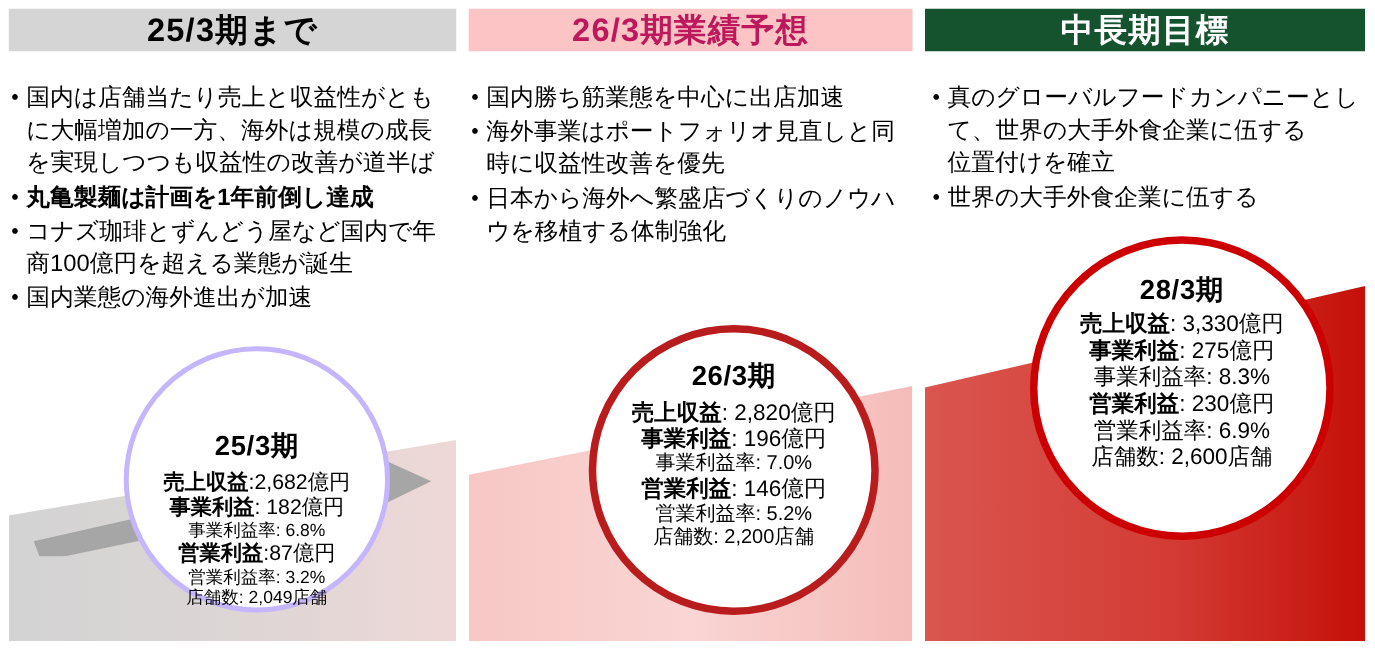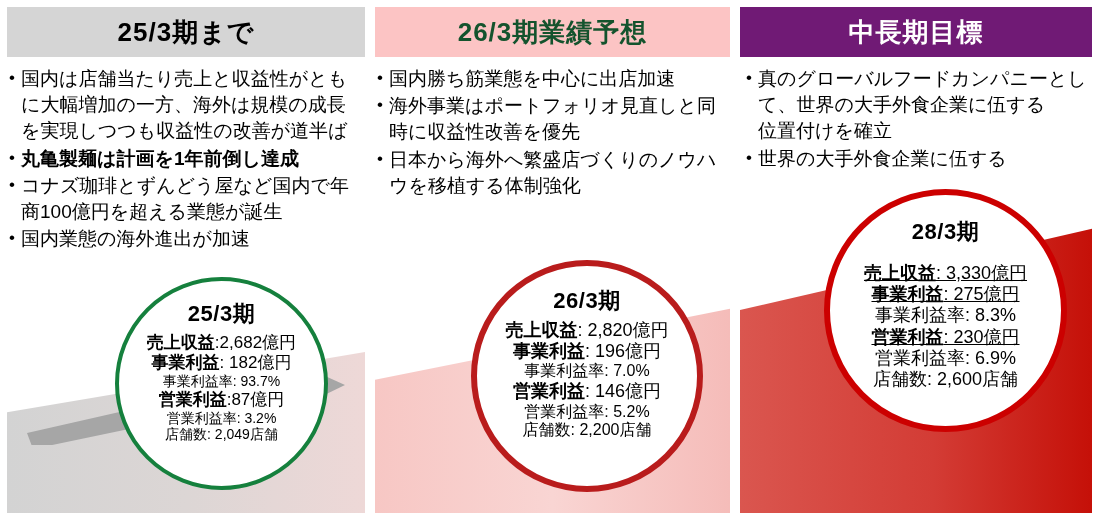--- a/index.html
+++ b/index.html
@@ -9,28 +9,28 @@
     overflow:hidden;position:relative;
   }
   .slide{position:absolute;inset:0;}
 
   .col{position:absolute;top:0;height:520px;}
   #col-0{left:7px;width:358px;}
   #col-1{left:375px;width:355px;}
   #col-2{left:740px;width:352px;}
 
   .header{
-    position:absolute;left:0;top:7px;width:100%;height:50px;
+    position:absolute;left:0;top:7px;width:100%;height:34px;
     display:flex;align-items:center;justify-content:center;
     font-size:26px;font-weight:bold;letter-spacing:1px;
     box-sizing:border-box;
   }
   #col-0 .header{background:#d5d5d5;color:#000000;}
-  #col-1 .header{background:#fcc4c4;color:#14532d;text-align:right;}
-  #col-2 .header{background:#701a75;color:#ffffff;}
+  #col-1 .header{background:#fcc4c4;color:#be185d;text-align:right;}
+  #col-2 .header{background:#14532d;color:#ffffff;}
 
   .bullets{
     position:absolute;left:2px;top:66px;width:354px;
     font-size:19px;line-height:1.38;color:#000000;
   }
   #col-2 .bullets{left:6px;width:348px;}
   .bullet{display:flex;align-items:flex-start;margin-bottom:1px;}
   .dot{flex:0 0 auto;width:12px;font-size:17px;line-height:1.38;}
   .btext{flex:1 1 auto;}
   .btext.bold{font-weight:bold;}
@@ -48,37 +48,37 @@
   
   .arrow{position:absolute;left:18px;bottom:75px;width:322px;height:96px;}
 
   
   .circle{
     position:absolute;border-radius:50%;background:#ffffff;
     box-sizing:border-box;display:flex;flex-direction:column;
     align-items:center;justify-content:flex-start;
     text-align:center;color:#000000;
   }
-  #circle-0{left:108px;width:213px;height:213px;bottom:30px;
-    border:4px solid #15803d;padding-top:18px;}
+  #circle-0{left:92px;width:213px;height:213px;bottom:30px;
+    border:4px solid #c4b5fd;padding-top:18px;justify-content:flex-end;}
   #circle-1{left:96px;width:232px;height:232px;bottom:28px;
     border:6px solid #b91c1c;padding-top:20px;}
   #circle-2{left:84px;width:243px;height:243px;bottom:88px;
     border:6px solid #cc0000;padding-top:22px;}
 
   .c-title{font-size:22px;font-weight:bold;letter-spacing:0.5px;margin-bottom:4px;}
-  #circle-2 .c-title{margin-bottom:16px;}
+  #circle-2 .c-title{margin-bottom:2px;}
   .c-row{font-size:16px;line-height:1.18;white-space:nowrap;}
   .c-row.major{font-size:17px;}
   .c-row.minor{font-size:14px;}
   .c-row .lbl{font-weight:bold;}
   .c-row .val{font-weight:normal;}
   #circle-1 .c-row.major{font-size:18px;}
   #circle-1 .c-row.minor{font-size:16px;}
-  #circle-2 .c-row.major{font-size:18px;text-decoration:underline;}
+  #circle-2 .c-row.major{font-size:18px;}
   #circle-2 .c-row.minor{font-size:18px;}
 </style>
 </head>
 <body>
 
 <div class="slide">
 
   <div class="col" id="col-0">
     <div class="header">25/3期まで</div>
 
@@ -104,21 +104,21 @@
     <div class="wedge" id="wedge-0"></div>
 
     <svg class="arrow" viewBox="0 0 322 96">
       <path d="M2,84 L258,26 L258,8 L320,36 L258,66 L258,48 L8,100 Z" fill="#a6a6a6"></path>
     </svg>
 
     <div class="circle" id="circle-0">
       <div class="c-title">25/3期</div>
       <div class="c-row major"><span class="lbl">売上収益</span><span class="val">:2,682億円</span></div>
       <div class="c-row major"><span class="lbl">事業利益</span><span class="val">: 182億円</span></div>
-      <div class="c-row minor"><span class="val">事業利益率</span><span class="val">: 93.7%</span></div>
+      <div class="c-row minor"><span class="val">事業利益率</span><span class="val">: 6.8%</span></div>
       <div class="c-row major"><span class="lbl">営業利益</span><span class="val">:87億円</span></div>
       <div class="c-row minor"><span class="val">営業利益率</span><span class="val">: 3.2%</span></div>
       <div class="c-row minor"><span class="val">店舗数</span><span class="val">: 2,049店舗</span></div>
     </div>
   </div>
 
   <div class="col" id="col-1">
     <div class="header">26/3期業績予想</div>
 
     <div class="bullets">

